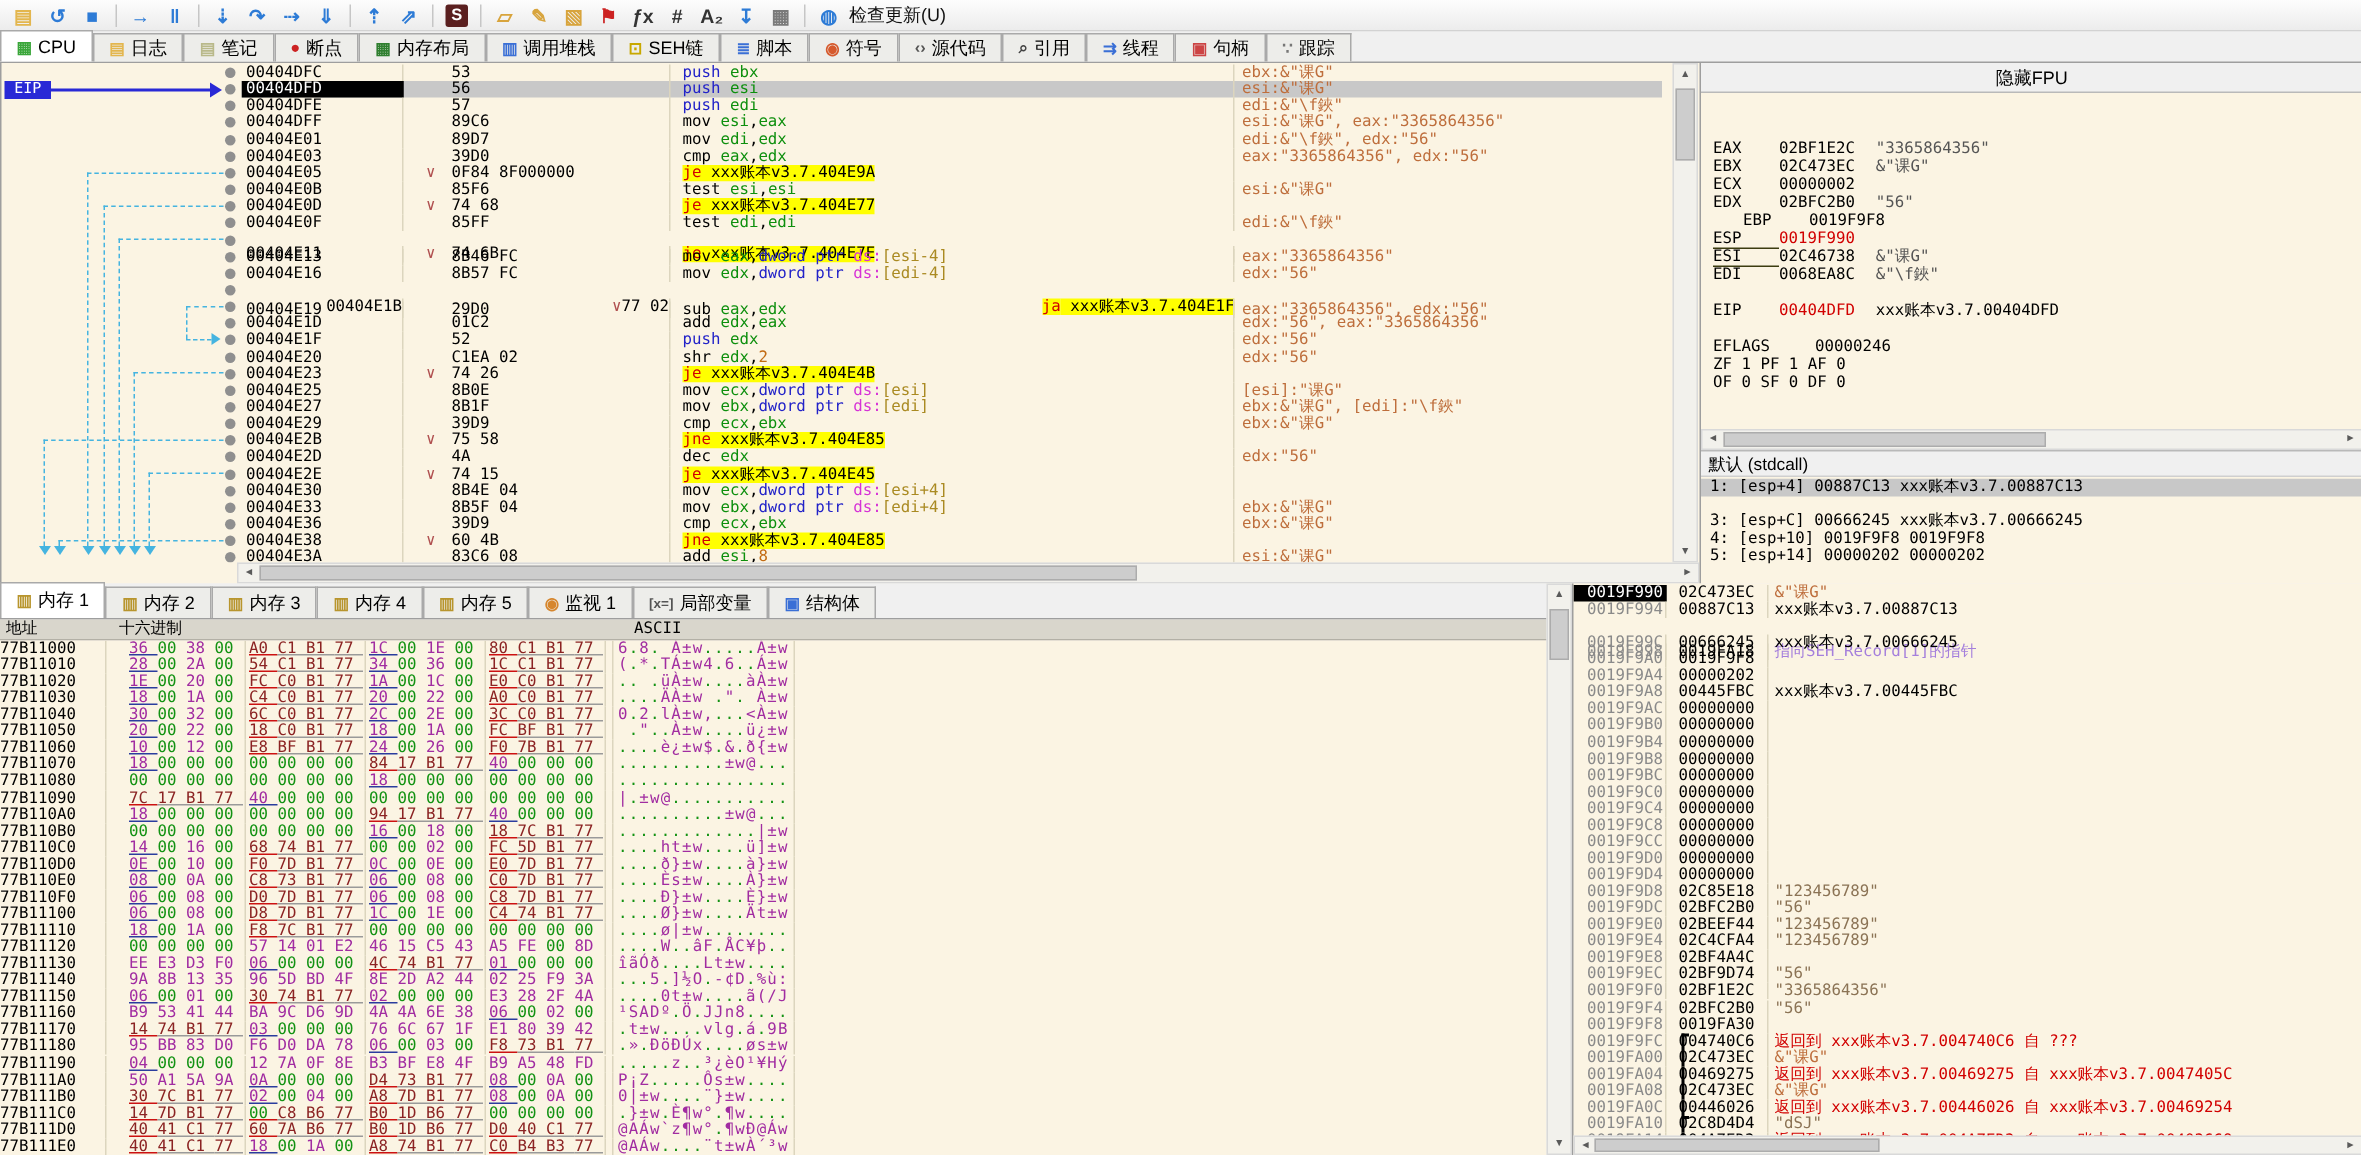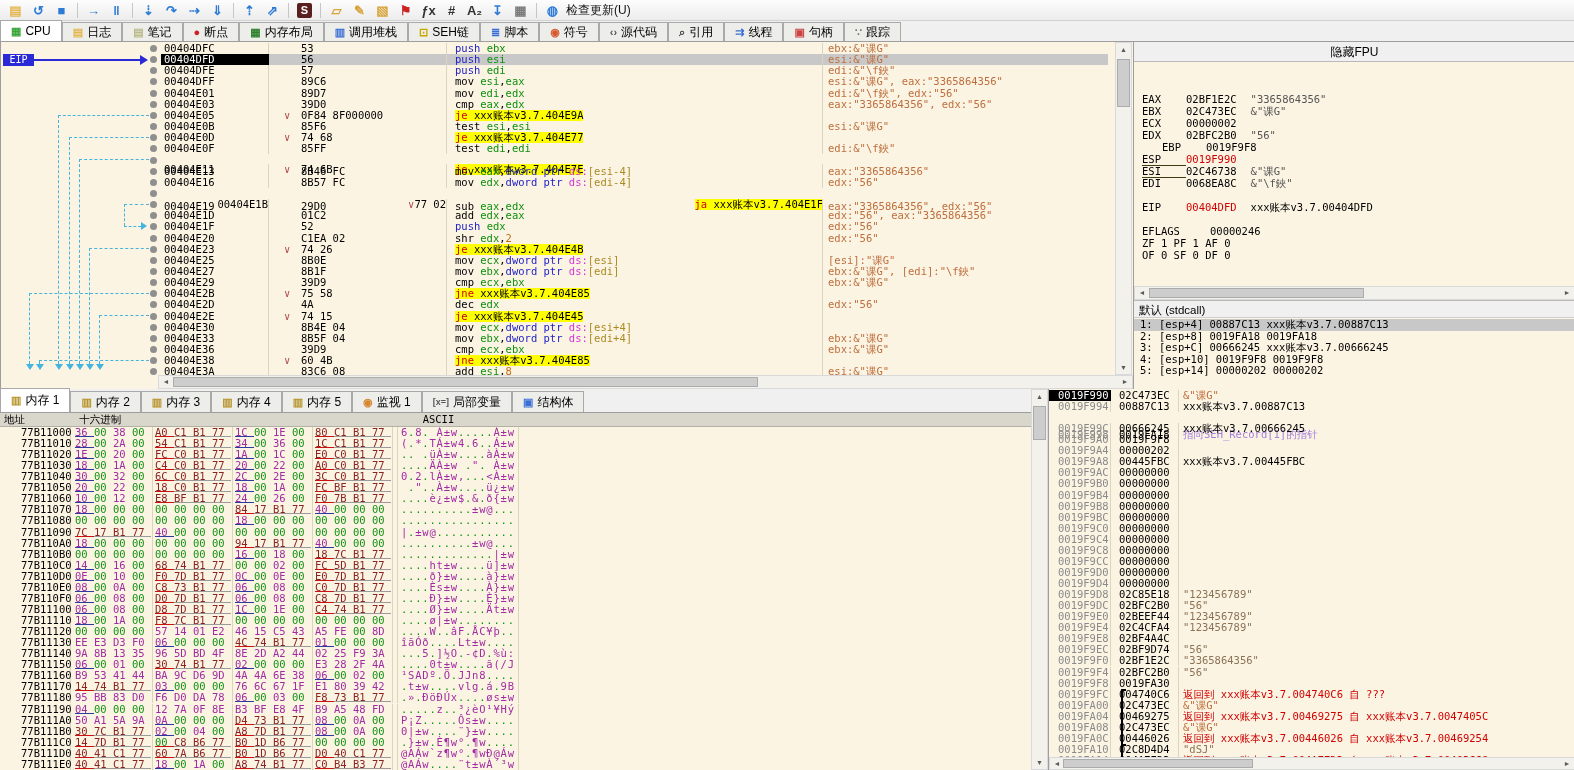--- a/index.html
+++ b/index.html
@@ -70,21 +70,21 @@
 #argrows{position:absolute;left:0;top:277px;width:441px;height:70px;overflow:hidden}
 .arow{position:absolute;left:0;width:441px;height:11.5px;line-height:11.5px;padding-left:6px;font-family:"DejaVu Sans Mono",monospace;font-size:10.5px;white-space:nowrap;cursor:default}
 .arow.sel{background:#C8C8C8}
 
 
 #dumphdr{position:absolute;left:0;top:413px;width:1031px;height:14px;background:#D9D6CC;border-bottom:1px solid #B3B0A6;font-family:"DejaVu Sans Mono",monospace;font-size:10.5px;line-height:13px;cursor:default}
 #dumphdr span{display:inline-block;vertical-align:top}
 #dumprows{position:absolute;left:0;top:427px;width:1031px;height:343px;background:#FBF4E3;overflow:hidden}
 .mrow{position:absolute;left:0;height:11.06px;line-height:11.06px;white-space:nowrap;font-family:"DejaVu Sans Mono",monospace;font-size:10.5px;cursor:default}
 .mrow>span{display:inline-block;vertical-align:top;height:11.06px}
-.m-addr{width:71px;padding-left:21px;border-right:1px solid #DCD5BE;margin-right:2px}
+.m-addr{width:71px;padding-left:0;border-right:1px solid #DCD5BE;margin-right:13px}
 .grp{width:80px;border-right:1px solid #DCD5BE;padding-left:2px}
 .by{display:inline-block;width:19px;height:10px;line-height:10px}
 .grp-ptr .by{border-bottom:1px solid #9A9A9A}
 .grp-ptr .by:first-child{border-bottom-color:#CC1111}
 .grp-sz .by:first-child{border-bottom:1px solid #2B3C9E}
 .by-z{color:#139213}.by-n{color:#A12CA1}.by-ptr{color:#8B2323}
 .m-ascii{margin-left:4px;border-left:1px solid #DCD5BE;border-right:1px solid #DCD5BE;padding-left:3px;width:122px}
 .ac{display:inline-block;width:7.12px}
 .a-dot{color:#139213}.a-ch{color:#A12CA1}
 
@@ -318,21 +318,20 @@
       <div class="rrow" style="top: 223px;"><span class="rname" style="width: 80px;">LastError</span><span class="rval">00000000 (ERROR_SUCCESS)</span></div>
     </div>
   <div class="sbh" style="left:0;top:244px;width:441px;height:14px">
     <span class="sba">◄</span>
     <div class="sbthumb" style="left:14px;width:215px"></div>
     <span class="sba sbend">►</span>
   </div>
   <div id="argshdr">默认 (stdcall)</div>
   <div id="argrows">
       <div class="arow sel" style="top: 0px;">1: [esp+4] 00887C13 xxx账本v3.7.00887C13</div>
-      <div class="arow" style="top: 11.5px;">2: [esp+8] 0019FA18 0019FA18</div>
       <div class="arow" style="top: 23px;">3: [esp+C] 00666245 xxx账本v3.7.00666245</div>
       <div class="arow" style="top: 34.5px;">4: [esp+10] 0019F9F8 0019F9F8</div>
       <div class="arow" style="top: 46px;">5: [esp+14] 00000202 00000202</div>
     </div>
 </div>
 
 <div id="dumptabs">
     <div class="tab active">
       <span class="ticon" style="color: rgb(184, 149, 45);">▥</span>
       <span>内存 1</span>

